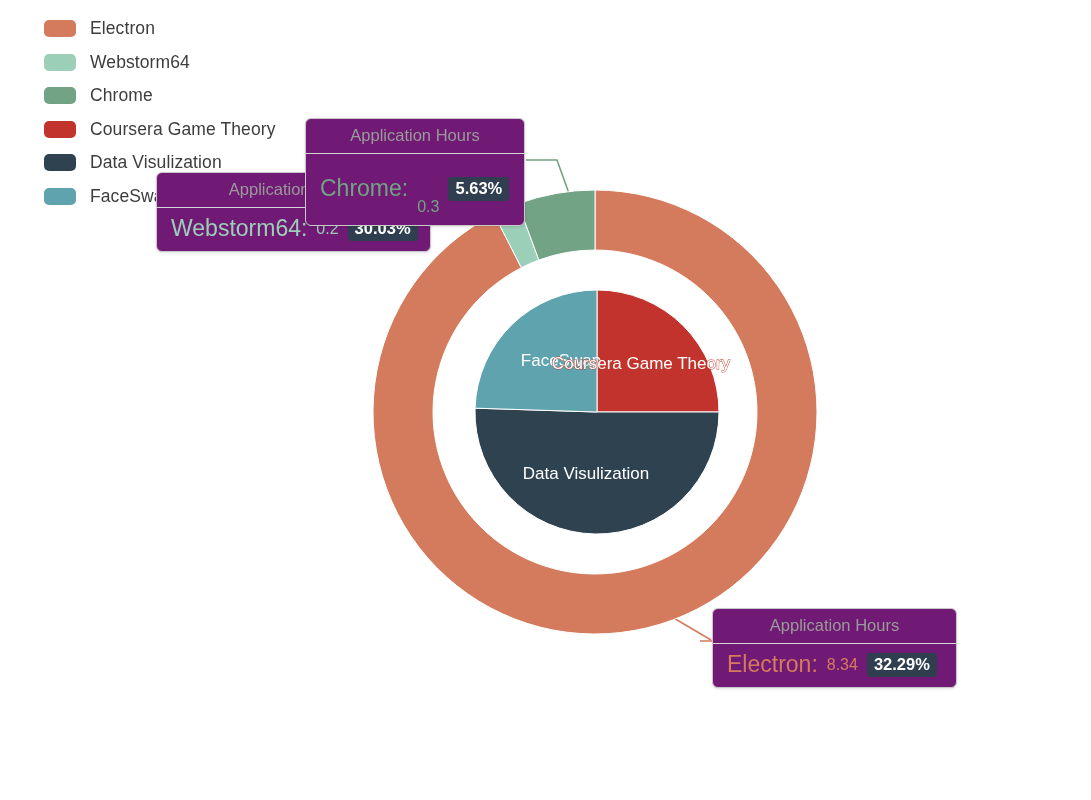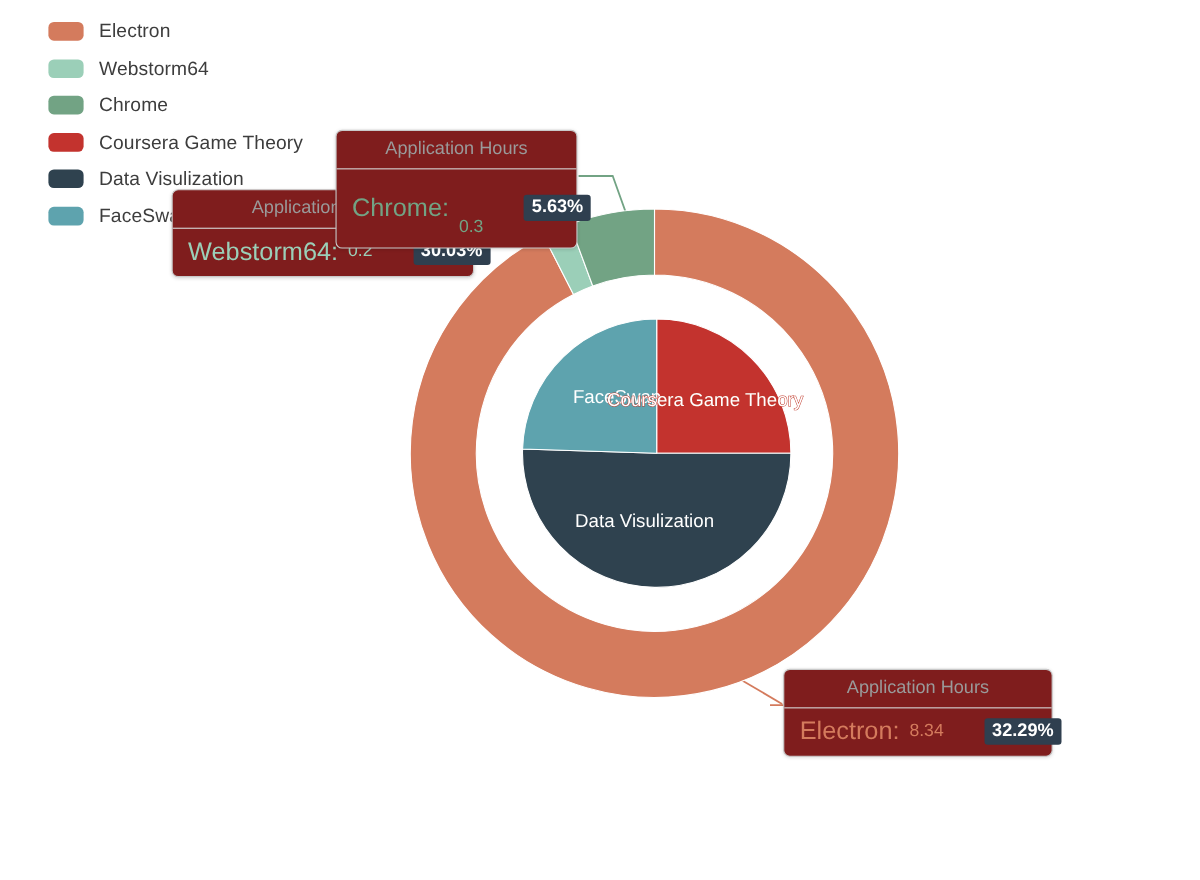--- a/index.html
+++ b/index.html
@@ -74,21 +74,21 @@
     stroke: #c0392b;
     stroke-width: 0.9px;
     paint-order: stroke fill;
     text-anchor: middle;
     dominant-baseline: middle;
   }
 
   
   .tooltip {
     position: absolute;
-    background: #7f1d1d;
+    background: #701a75;
     border: 1px solid #c9c9c9;
     border-radius: 6px;
     box-shadow: 0 1px 3px rgba(0,0,0,0.12);
     box-sizing: border-box;
   }
   .tt-header {
     text-align: center;
     color: #9a9a9a;
     font-size: 16.5px;
     padding: 7px 16px 8px 16px;
@@ -113,21 +113,20 @@
     font-size: 16px;
     margin-right: 9px;
   }
   .tt-pct {
     background: #2f3f4f;
     color: #ffffff;
     font-size: 16.5px;
     font-weight: bold;
     border-radius: 3px;
     padding: 2px 7px 3px 7px;
-    margin-left: 28px;
   }
 
   #tooltip-chrome     { left: 305px; top: 118px; width: 220px; z-index: 40; }
   #tooltip-webstorm   { left: 156px; top: 172px; width: 275px; z-index: 30; }
   #tooltip-electron   { left: 712px; top: 608px; width: 245px; z-index: 40; }
 </style>
 </head>
 <body>
 
 <div id="stage">

